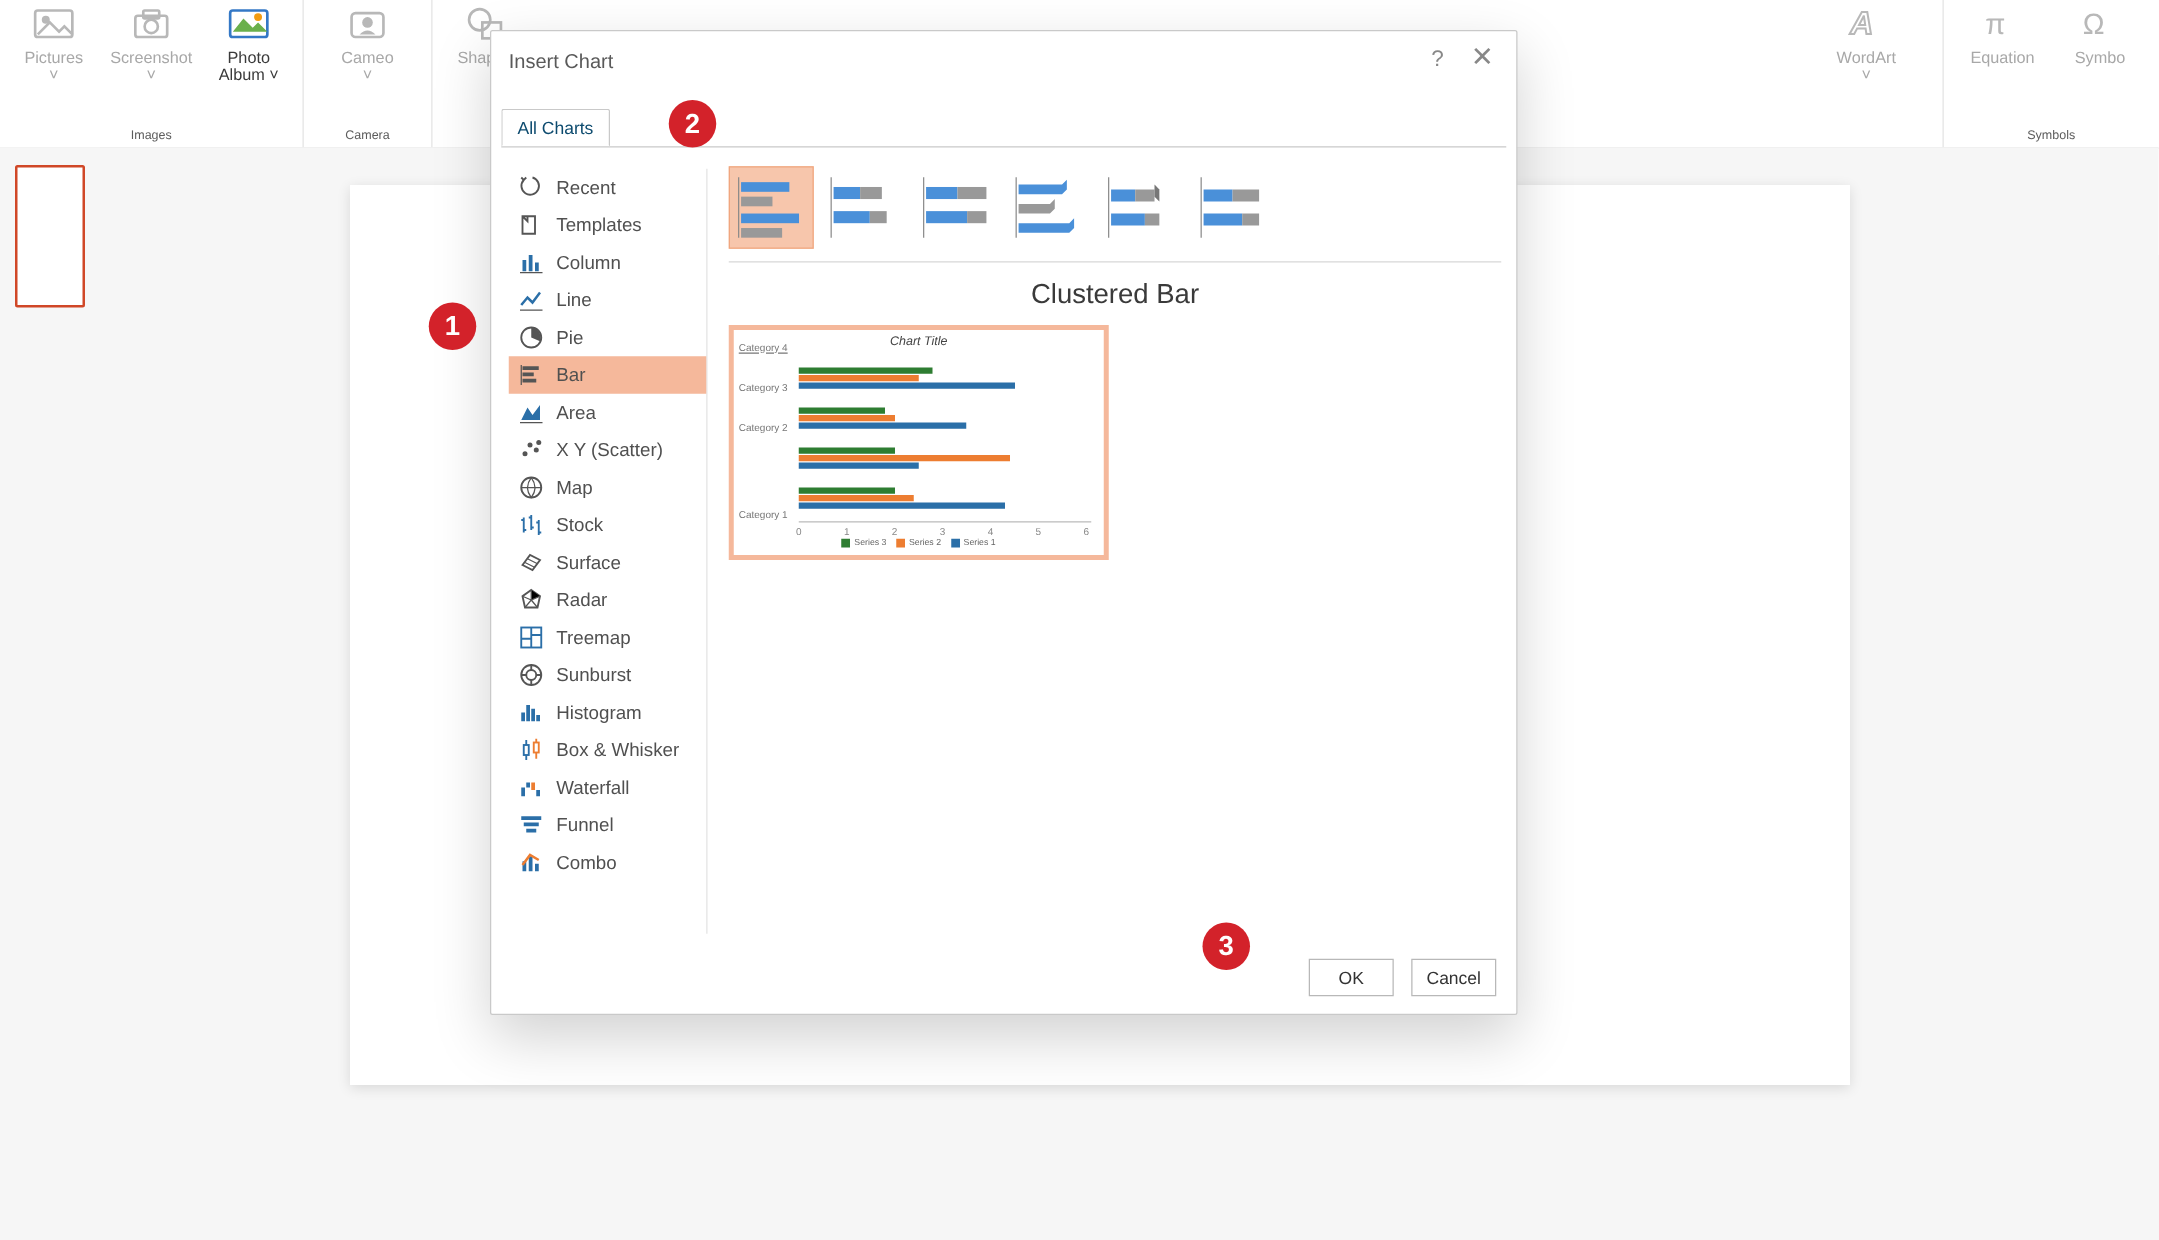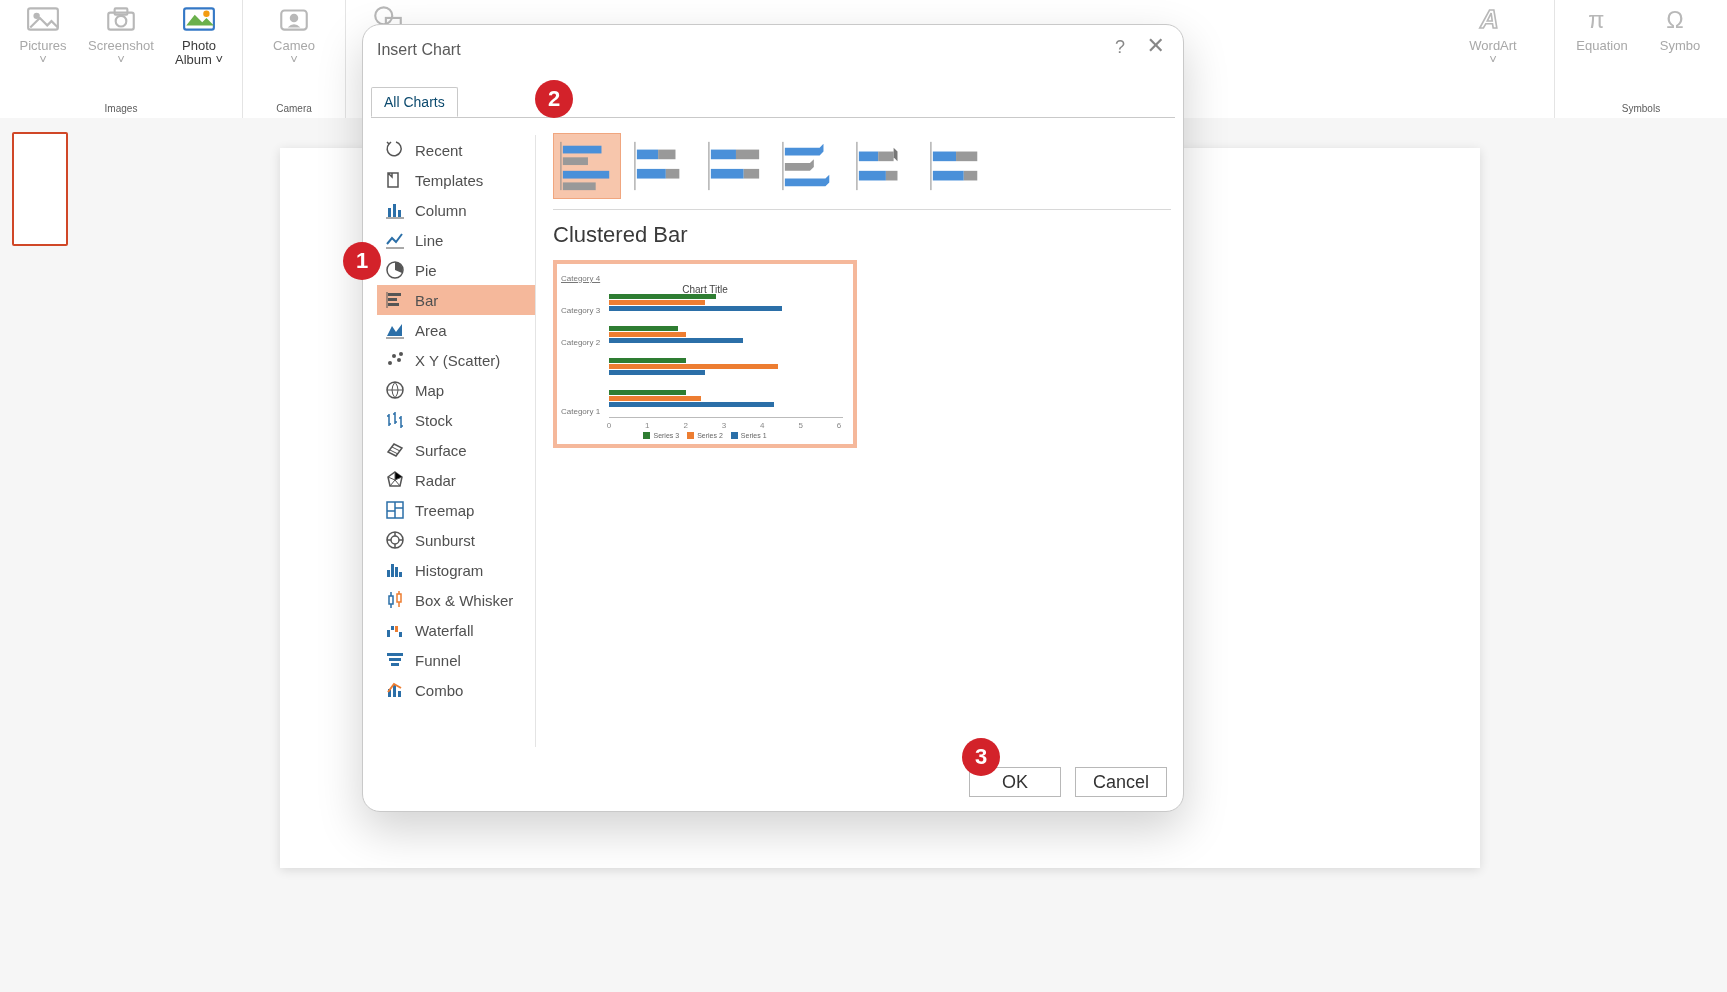--- a/index.html
+++ b/index.html
@@ -8,48 +8,48 @@
   .ribbon-group{display:flex;flex-direction:column;align-items:center;height:100%;padding:0 6px;border-right:1px solid #e4e4e4;}
   .ribbon-group .items{display:flex;gap:6px;flex:1;align-items:flex-start;padding-top:2px;}
   .ribbon-btn{display:flex;flex-direction:column;align-items:center;width:72px;color:#a8a8a8;font-size:13px;line-height:1.1;text-align:center;cursor:default;}
   .ribbon-btn svg{width:34px;height:34px;margin-bottom:3px;}
   .ribbon-btn.dark{color:#3a3a3a;text-align:center;}
   .ribbon-group-label{font-size:10px;color:#5c5c5c;margin:0 0 4px 0;}
   .workspace{position:absolute;top:118px;left:0;right:0;bottom:0;background:#f6f6f6;}
   .thumb-panel{position:absolute;left:0;top:0;width:80px;bottom:0;background:#f6f6f6;}
   .thumb{margin:14px 12px;height:110px;border:2px solid #d04727;border-radius:2px;background:#fff;}
   .slide{position:absolute;left:280px;top:30px;width:1200px;height:720px;background:#fff;box-shadow:0 2px 10px rgba(0,0,0,.12);}
-  .dialog{position:absolute;left:362px;top:24px;width:820px;height:786px;background:#fff;border:1px solid #c9c9c9;border-radius:18px;box-shadow:0 18px 46px rgba(0,0,0,.18);}
+  .dialog{position:absolute;left:392px;top:24px;width:820px;height:786px;background:#fff;border:1px solid #c9c9c9;border-radius:2px;box-shadow:0 18px 46px rgba(0,0,0,.18);}
   .dlg-title{position:absolute;left:14px;top:16px;font-size:16px;color:#5a5a5a;}
   .dlg-help{position:absolute;right:58px;top:12px;font-size:18px;color:#888;cursor:pointer;}
   .dlg-close{position:absolute;right:18px;top:8px;font-size:22px;color:#888;cursor:pointer;}
   .tab{position:absolute;left:8px;top:62px;border:1px solid #c9c9c9;border-bottom:1px solid #fff;background:#fff;padding:6px 12px;font-size:14px;color:#0c4a6e;border-radius:2px 2px 0 0;z-index:2;}
   .tab-strip-line{position:absolute;left:8px;right:8px;top:92px;height:1px;background:#c9c9c9;}
   .sidebar{position:absolute;left:14px;top:110px;width:158px;bottom:64px;border-right:1px solid #e4e4e4;}
   .side-item{display:flex;align-items:center;gap:10px;padding:5px 6px 5px 8px;font-size:15px;color:#505050;cursor:pointer;}
   .side-item svg{width:20px;height:20px;flex-shrink:0;}
   .side-item.selected{background:#f5b89b;}
   .main{position:absolute;left:190px;right:12px;top:108px;bottom:64px;}
   .subtype-row{display:flex;gap:6px;align-items:center;}
   .subtype{width:66px;height:64px;border:1px solid transparent;display:flex;align-items:center;justify-content:center;cursor:pointer;}
   .subtype.selected{background:#f7c6ac;border-color:#f0a67f;}
   .main-hr{height:1px;background:#d8d8d8;margin:10px 0 12px 0;}
-  .subtype-title{font-size:22px;color:#3a3a3a;margin:0 0 12px 0;}
+  .subtype-title{font-size:22px;color:#3a3a3a;margin:0 0 12px 0;text-align:center;}
   .preview{width:296px;height:180px;border:4px solid #f5b89b;background:#fff;position:relative;font-size:9px;color:#555;}
-  .preview .title{text-align:center;font-size:10px;color:#444;margin-top:20px;}
+  .preview .title{text-align:center;font-size:10px;color:#444;margin-top:4px;font-style:italic;}
   .preview .plot{position:absolute;left:52px;right:10px;top:22px;bottom:26px;}
   .preview .ylab{position:absolute;left:4px;font-size:8px;color:#777;}
   .preview .bar{position:absolute;height:6px;}
   .preview .axis{position:absolute;left:0;right:0;bottom:0;height:1px;background:#bbb;}
   .preview .tick{position:absolute;bottom:-12px;font-size:8px;color:#888;transform:translateX(-50%);}
   .preview .legend{position:absolute;bottom:4px;left:0;right:0;text-align:center;font-size:7px;color:#666;}
   .preview .legend span{display:inline-flex;align-items:center;gap:3px;margin:0 4px;}
   .preview .legend i{width:7px;height:7px;display:inline-block;}
   .dlg-buttons{position:absolute;right:16px;bottom:14px;display:flex;gap:14px;}
-  .dlg-buttons button{width:92px;height:30px;border:1px solid #b8b8b8;background:#fff;font-size:18px;color:#333;cursor:pointer;}
+  .dlg-buttons button{width:68px;height:30px;border:1px solid #b8b8b8;background:#fff;font-size:14px;color:#333;cursor:pointer;}
   .callout{position:absolute;width:38px;height:38px;border-radius:50%;background:#d3222a;color:#fff;font-weight:700;font-size:22px;display:flex;align-items:center;justify-content:center;z-index:20;}
 </style>
 </head>
 <body>
 
 <div class="app">
 
   <div class="ribbon">
     <div class="ribbon-group" style="width:230px">
       <div class="items">

